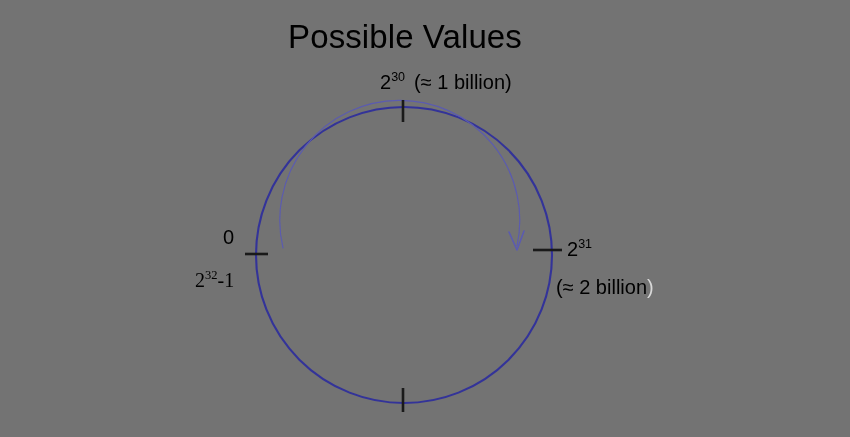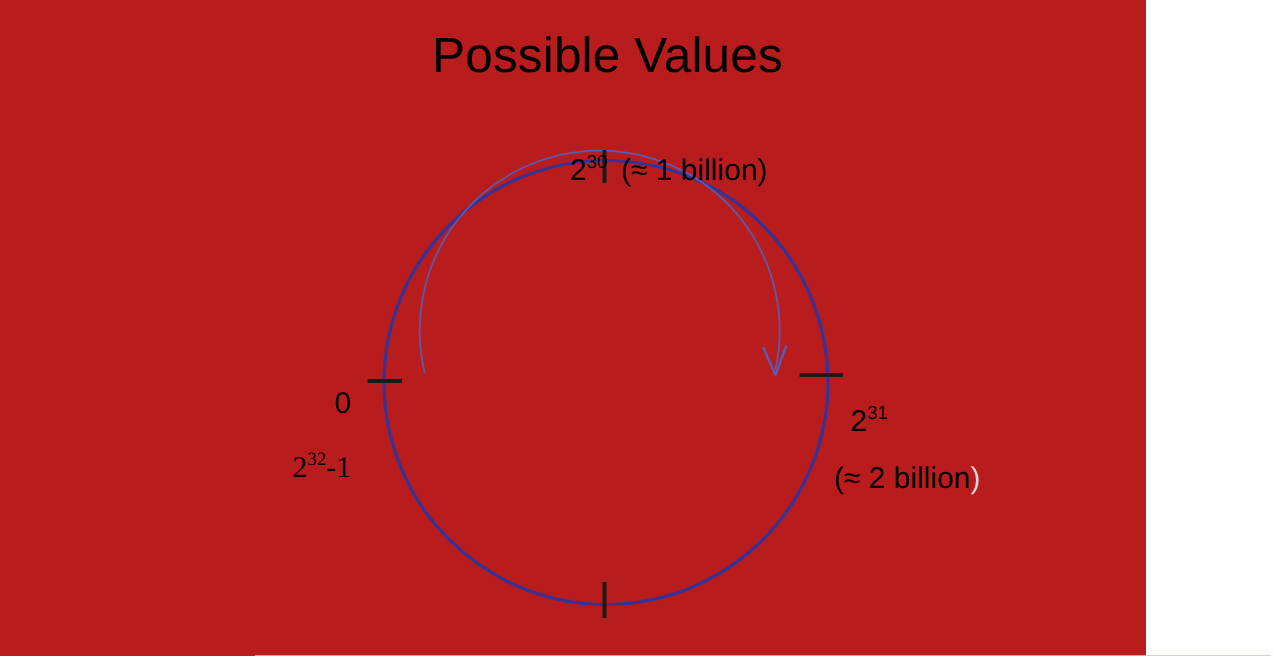--- a/index.html
+++ b/index.html
@@ -7,23 +7,23 @@
     margin: 0;
     padding: 0;
     background: #ffffff;
   }
   body {
     font-family: "Liberation Sans", sans-serif;
     -webkit-font-smoothing: antialiased;
   }
   #slide {
     position: relative;
-    width: 764px;
+    width: 850px;
     height: 437px;
-    background: #b91c1c;
+    background: #737373;
     overflow: hidden;
   }
   
   #title {
     position: absolute;
     left: 0;
     top: 17px;
     width: 810px;
     text-align: center;
     font-size: 33px;
@@ -40,21 +40,20 @@
     width: 850px;
     height: 437px;
   }
   
   .lbl {
     position: absolute;
     color: #000000;
     font-size: 20px;
     line-height: 22px;
     white-space: nowrap;
-    margin-top: 32px;
   }
   .lbl sup {
     font-size: 12.5px;
     line-height: 0;
     vertical-align: baseline;
     position: relative;
     top: -8px;
   }
   #lbl-top        { left: 380px; top:  71px; }
   #lbl-zero       { left: 223px; top: 226px; }

